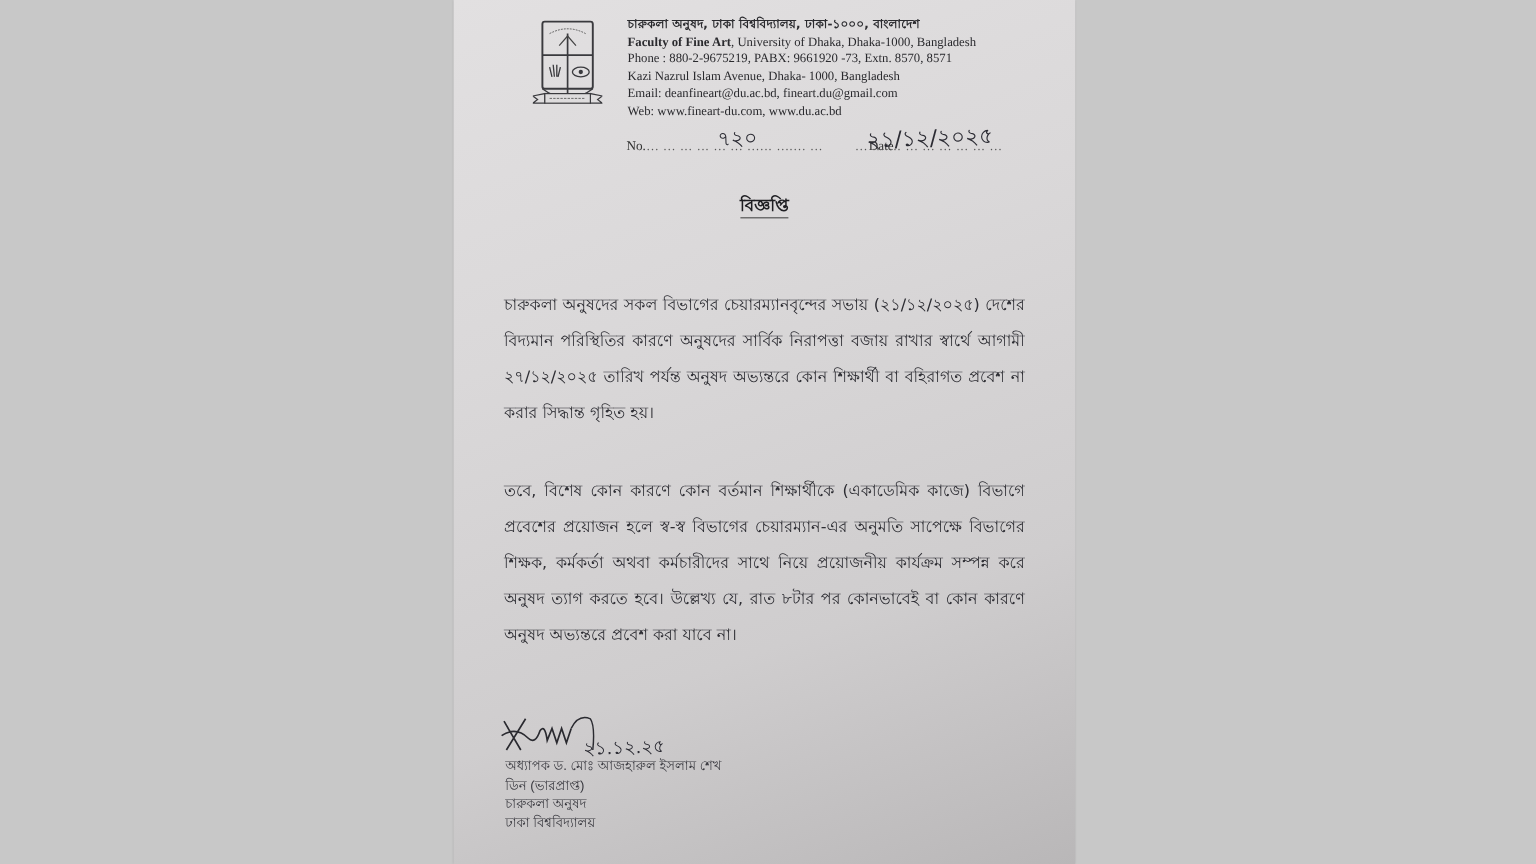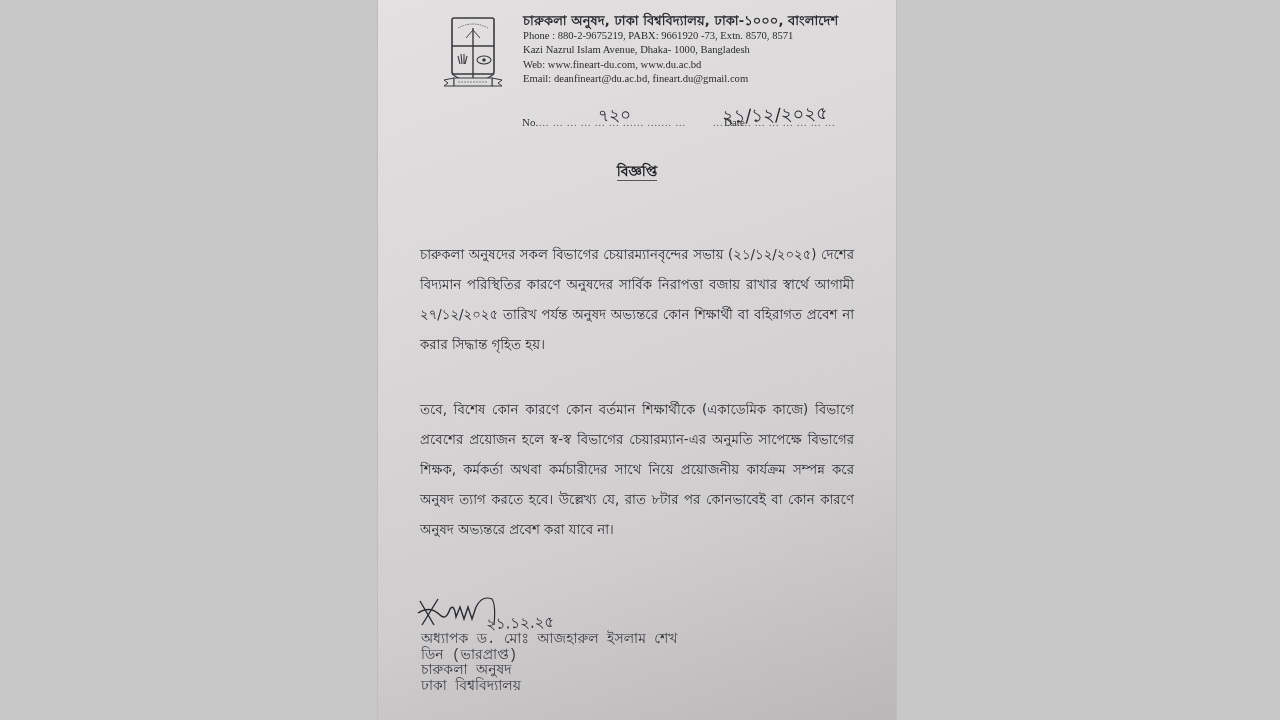--- a/index.html
+++ b/index.html
@@ -35,21 +35,21 @@
     .lh-text {
       position: absolute;
       left: 81px; top: 2px;
       width: 330px;
       color: #2a2a2e;
       font-family: "Liberation Serif", serif;
       font-size: 10.6px;
       line-height: 14.5px;
       white-space: nowrap;
     }
-    .lh-bn { font-family: "DejaVu Sans", sans-serif; font-weight: bold; font-size: 13px; letter-spacing: 0.1px; }
+    .lh-bn { font-family: "DejaVu Sans", sans-serif; font-weight: bold; font-size: 10px; letter-spacing: 0.1px; }
     .lh-en strong { font-weight: bold; }
     .ref-row {
       position: absolute;
       left: 143px; top: 95px;
       width: 320px; height: 26px;
       font-family: "Liberation Serif", serif;
       font-size: 11px;
       color: #333;
       text-decoration: underline;
     }
@@ -86,22 +86,22 @@
       text-align: justify;
     }
     .sig-block {
       position: absolute;
       left: 38px; top: 595px;
       width: 240px; height: 100px;
     }
     .sig-lines {
       position: absolute;
       left: 5px; top: 37px;
-      font-family: Liberation Mono, monospace;
-      font-size: 14px;
+      font-family: Liberation Sans, sans-serif;
+      font-size: 11px;
       line-height: 15.5px;
       color: #3a3a40;
       white-space: nowrap;
     }
   </style>
 </head>
 <body>
 
 <div class="viewer">
   <div class="paper">
@@ -118,24 +118,25 @@
         <circle cx="40" cy="44" r="1.8" fill="#3a3a3e"></circle>
         <path d="M8 58 Q29 74 50 58" fill="none" stroke="#3a3a3e" stroke-width="1.2"></path>
         <path d="M0 64 L10 62 L10 70 L0 70 L4 67 Z" fill="none" stroke="#3a3a3e" stroke-width="1"></path>
         <path d="M58 64 L48 62 L48 70 L58 70 L54 67 Z" fill="none" stroke="#3a3a3e" stroke-width="1"></path>
         <rect x="10" y="62" width="38" height="8" fill="#dedcdd" stroke="#3a3a3e" stroke-width="1"></rect>
         <line x1="14" y1="66" x2="44" y2="66" stroke="#666" stroke-width="0.8" stroke-dasharray="2 1"></line>
       </svg>
 
       <div class="lh-text">
         <div class="lh-bn">চারুকলা অনুষদ, ঢাকা বিশ্ববিদ্যালয়, ঢাকা-১০০০, বাংলাদেশ</div>
+        <div class="lh-en"><strong>Faculty of Fine Art</strong><span>, University of Dhaka, Dhaka-1000, Bangladesh</span></div>
         <div>Phone : 880-2-9675219,  PABX: 9661920 -73, Extn.  8570, 8571</div>
         <div>Kazi Nazrul Islam Avenue, Dhaka- 1000, Bangladesh</div>
+        <div>Email: deanfineart@du.ac.bd, fineart.du@gmail.com</div>
         <div>Web: www.fineart-du.com, www.du.ac.bd</div>
-        <div>Email: deanfineart@du.ac.bd, fineart.du@gmail.com</div>
       </div>
 
       <div class="ref-row" style="left:80px; top:92px;">
         <span class="ref-label" style="left:0;">No.</span>
         <span class="ref-dots" style="left:17px;">... ... ... ... ... ... ...... ....... ...</span>
         <span class="hand" style="left:76px; top:-2px;">৭২০</span>
         <span class="ref-label" style="left:166px;margin-left:36px;">Date</span>
         <span class="ref-dots" style="left:191px;">... ... ... ... ... ... ... ... ...</span>
         <span class="hand" style="left:200px; top:-3px; font-size:18px;">২১/১২/২০২৫</span>
       </div>

